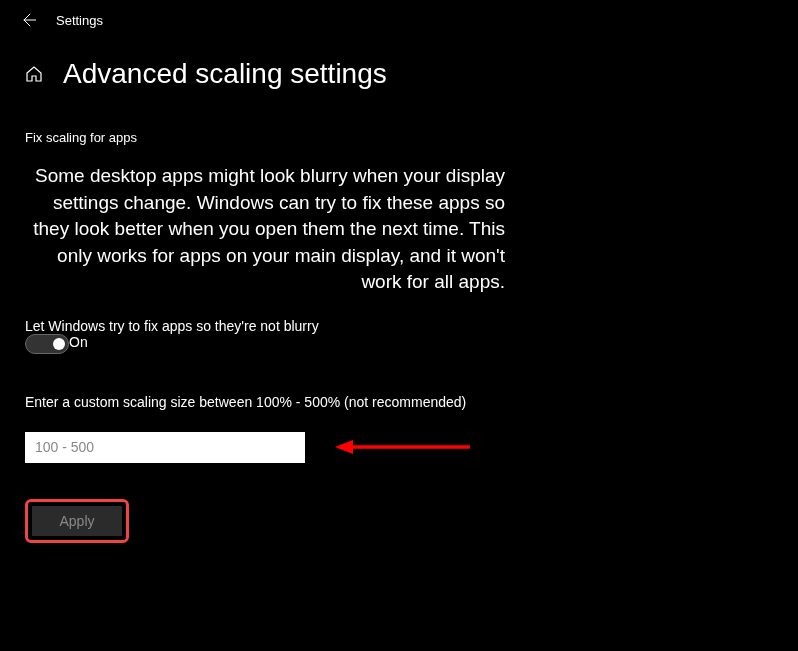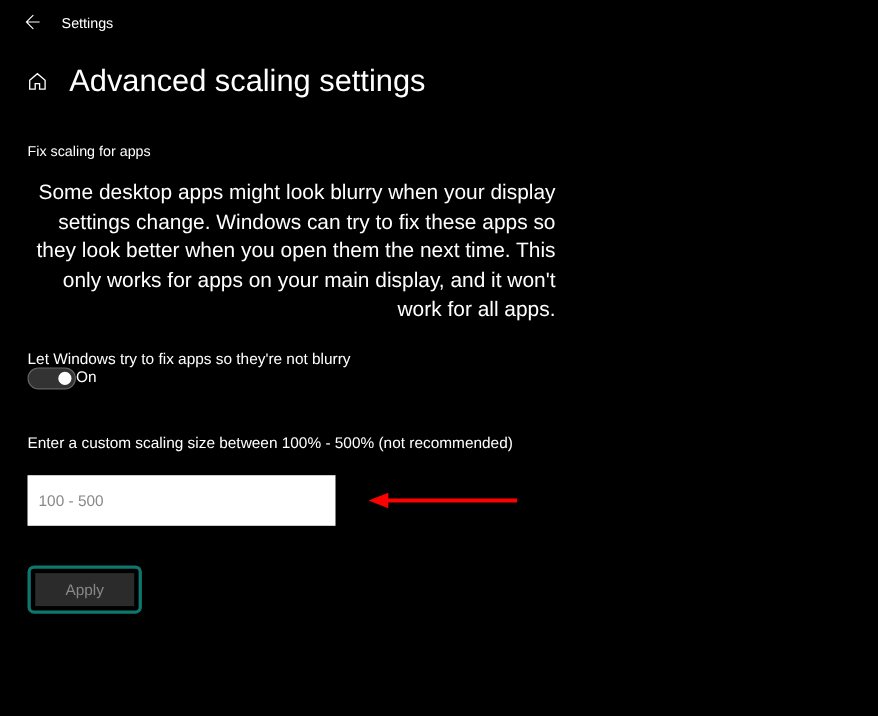--- a/index.html
+++ b/index.html
@@ -111,42 +111,42 @@
       margin-bottom: 22px;
     }
     .input-row {
       display: flex;
       align-items: center;
       gap: 30px;
       margin-bottom: 36px;
     }
     .scaling-input {
       width: 280px;
-      height: 46px;
+      height: 31px;
       background: #fff;
       border: none;
       padding: 0 10px;
       font-size: 14px;
       color: #3b82f6;
       font-family: inherit;
     }
     .scaling-input::placeholder {
       color: #888;
     }
     .arrow-annotation {
       display: flex;
       align-items: center;
     }
     .arrow-annotation svg {
       width: 140px;
       height: 20px;
     }
     .apply-wrapper {
       display: inline-block;
-      border: 3px solid #0f766e;
+      border: 3px solid #ef4444;
       border-radius: 6px;
       padding: 4px;
     }
     .apply-button {
       width: 90px;
       height: 30px;
       background: #2b2b2b;
       border: none;
       color: #888;
       font-size: 14px;

